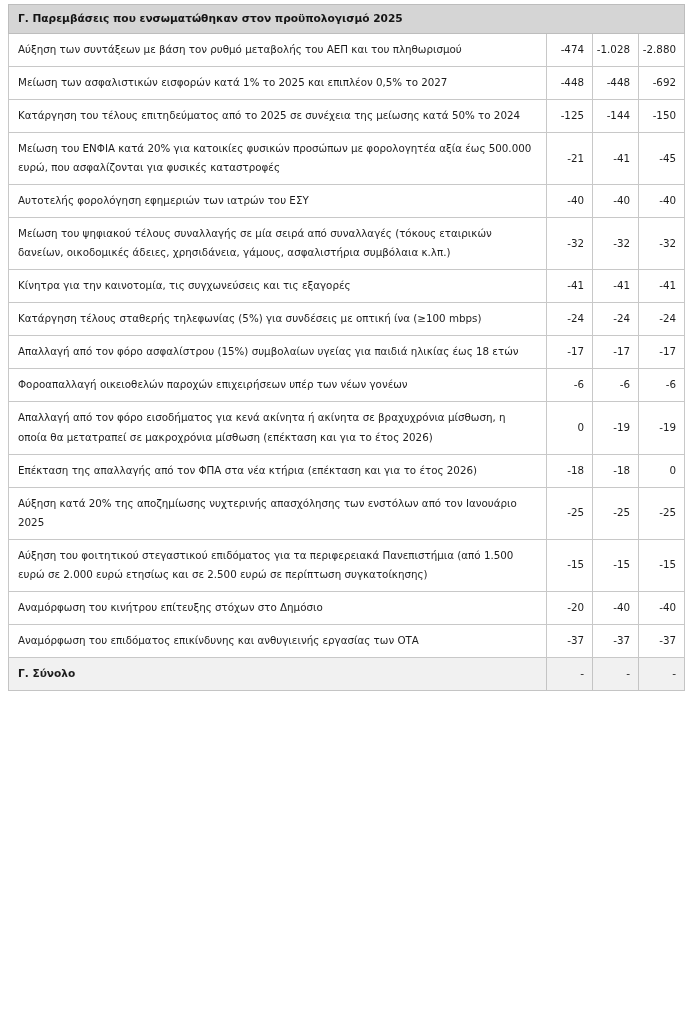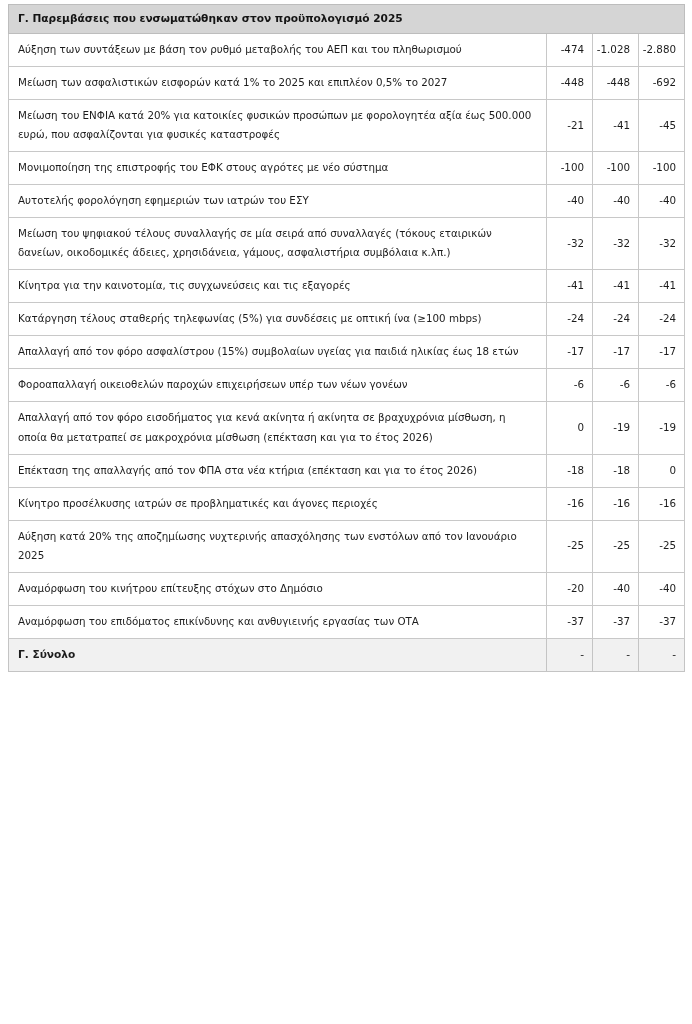--- a/index.html
+++ b/index.html
@@ -118,30 +118,30 @@
           <td class="num">-1.028</td>
           <td class="num">-2.880</td>
         </tr>
         <tr class="data-row">
           <td class="desc">Μείωση των ασφαλιστικών εισφορών κατά 1% το 2025 και επιπλέον 0,5% το 2027</td>
           <td class="num">-448</td>
           <td class="num">-448</td>
           <td class="num">-692</td>
         </tr>
         <tr class="data-row">
+          <td class="desc">Κατάργηση του τέλους επιτηδεύματος από το 2025 σε συνέχεια της μείωσης κατά 50% το 2024</td>
+          <td class="num">-125</td>
+          <td class="num">-144</td>
+          <td class="num">-150</td>
+        </tr>
+        <tr class="data-row">
           <td class="desc">Μείωση του ΕΝΦΙΑ κατά 20% για κατοικίες φυσικών προσώπων με φορολογητέα αξία έως 500.000 ευρώ, που ασφαλίζονται για φυσικές καταστροφές</td>
           <td class="num">-21</td>
           <td class="num">-41</td>
           <td class="num">-45</td>
-        </tr>
-        <tr class="data-row">
-          <td class="desc">Μονιμοποίηση της επιστροφής του ΕΦΚ στους αγρότες με νέο σύστημα</td>
-          <td class="num">-100</td>
-          <td class="num">-100</td>
-          <td class="num">-100</td>
         </tr>
         <tr class="data-row">
           <td class="desc">Αυτοτελής φορολόγηση εφημεριών των ιατρών του ΕΣΥ</td>
           <td class="num">-40</td>
           <td class="num">-40</td>
           <td class="num">-40</td>
         </tr>
         <tr class="data-row">
           <td class="desc">Μείωση του ψηφιακού τέλους συναλλαγής σε μία σειρά από συναλλαγές (τόκους εταιρικών δανείων, οικοδομικές άδειες, χρησιδάνεια, γάμους, ασφαλιστήρια συμβόλαια κ.λπ.)</td>
           <td class="num">-32</td>
@@ -178,30 +178,30 @@
           <td class="num">-19</td>
           <td class="num">-19</td>
         </tr>
         <tr class="data-row">
           <td class="desc">Επέκταση της απαλλαγής από τον ΦΠΑ στα νέα κτήρια (επέκταση και για το έτος 2026)</td>
           <td class="num">-18</td>
           <td class="num">-18</td>
           <td class="num">0</td>
         </tr>
         <tr class="data-row">
-          <td class="desc">Κίνητρο προσέλκυσης ιατρών σε προβληματικές και άγονες περιοχές</td>
-          <td class="num">-16</td>
-          <td class="num">-16</td>
-          <td class="num">-16</td>
-        </tr>
-        <tr class="data-row">
           <td class="desc">Αύξηση κατά 20% της αποζημίωσης νυχτερινής απασχόλησης των ενστόλων από τον Ιανουάριο 2025</td>
           <td class="num">-25</td>
           <td class="num">-25</td>
           <td class="num">-25</td>
+        </tr>
+        <tr class="data-row">
+          <td class="desc">Αύξηση του φοιτητικού στεγαστικού επιδόματος για τα περιφερειακά Πανεπιστήμια (από 1.500 ευρώ σε 2.000 ευρώ ετησίως και σε 2.500 ευρώ σε περίπτωση συγκατοίκησης)</td>
+          <td class="num">-15</td>
+          <td class="num">-15</td>
+          <td class="num">-15</td>
         </tr>
         <tr class="data-row">
           <td class="desc">Αναμόρφωση του κινήτρου επίτευξης στόχων στο Δημόσιο</td>
           <td class="num">-20</td>
           <td class="num">-40</td>
           <td class="num">-40</td>
         </tr>
         <tr class="data-row">
           <td class="desc">Αναμόρφωση του επιδόματος επικίνδυνης και ανθυγιεινής εργασίας των ΟΤΑ</td>
           <td class="num">-37</td>

